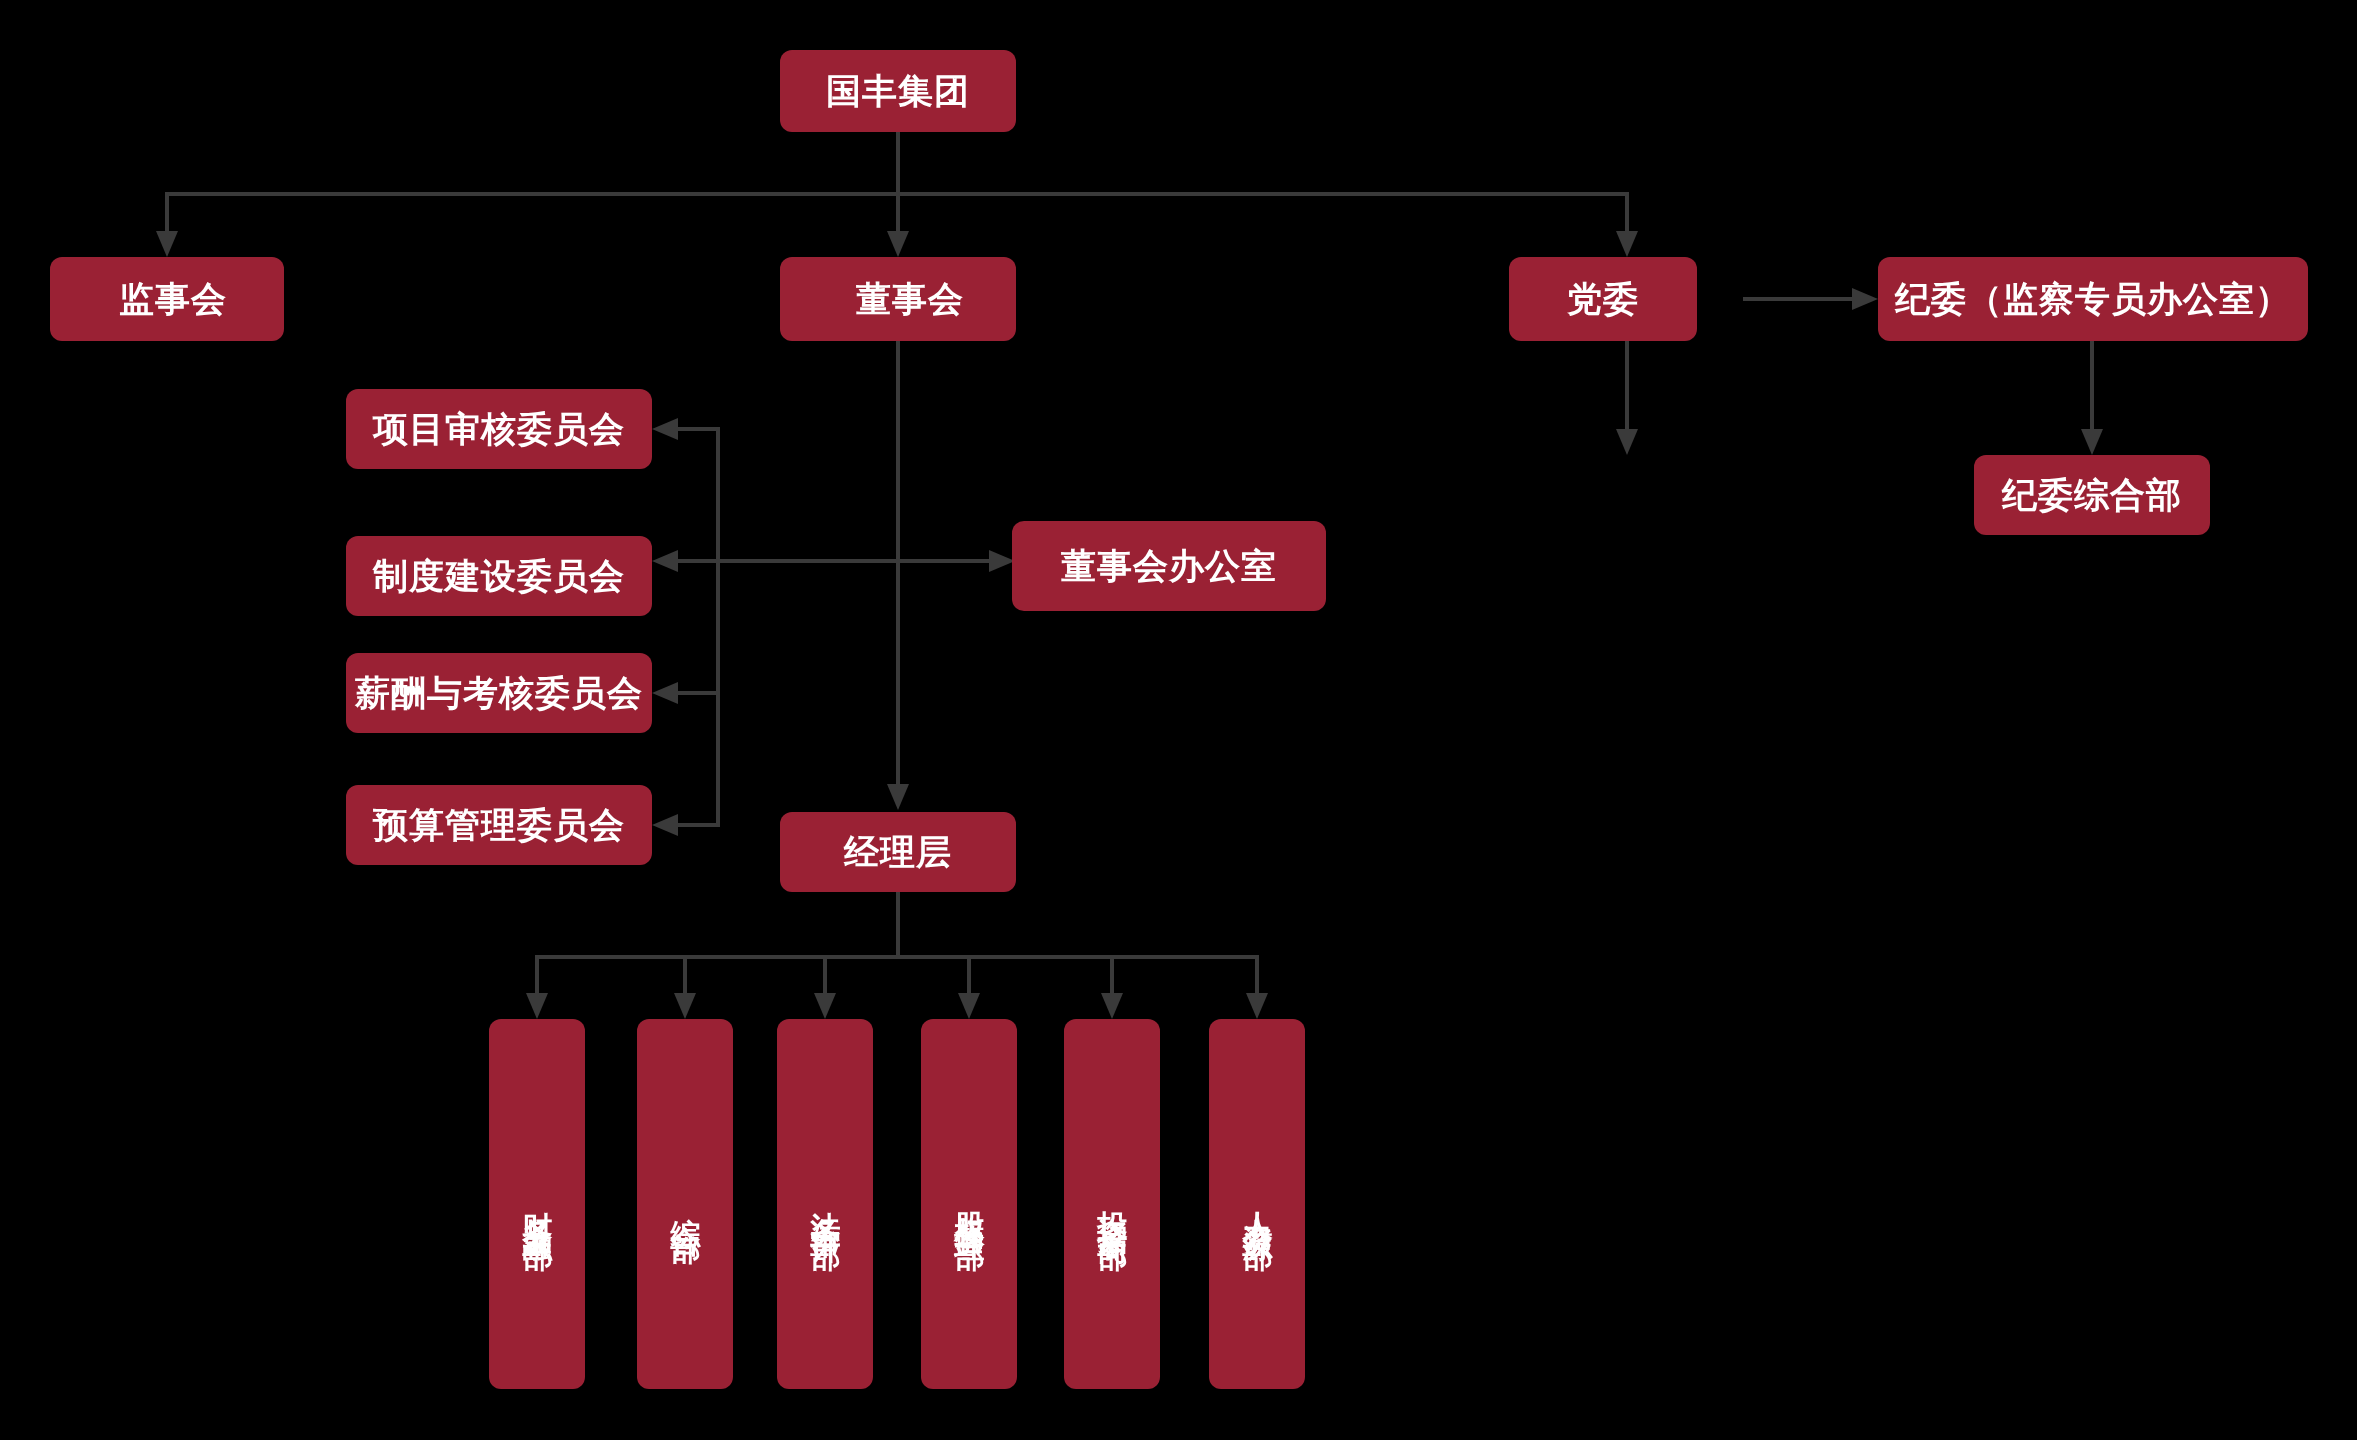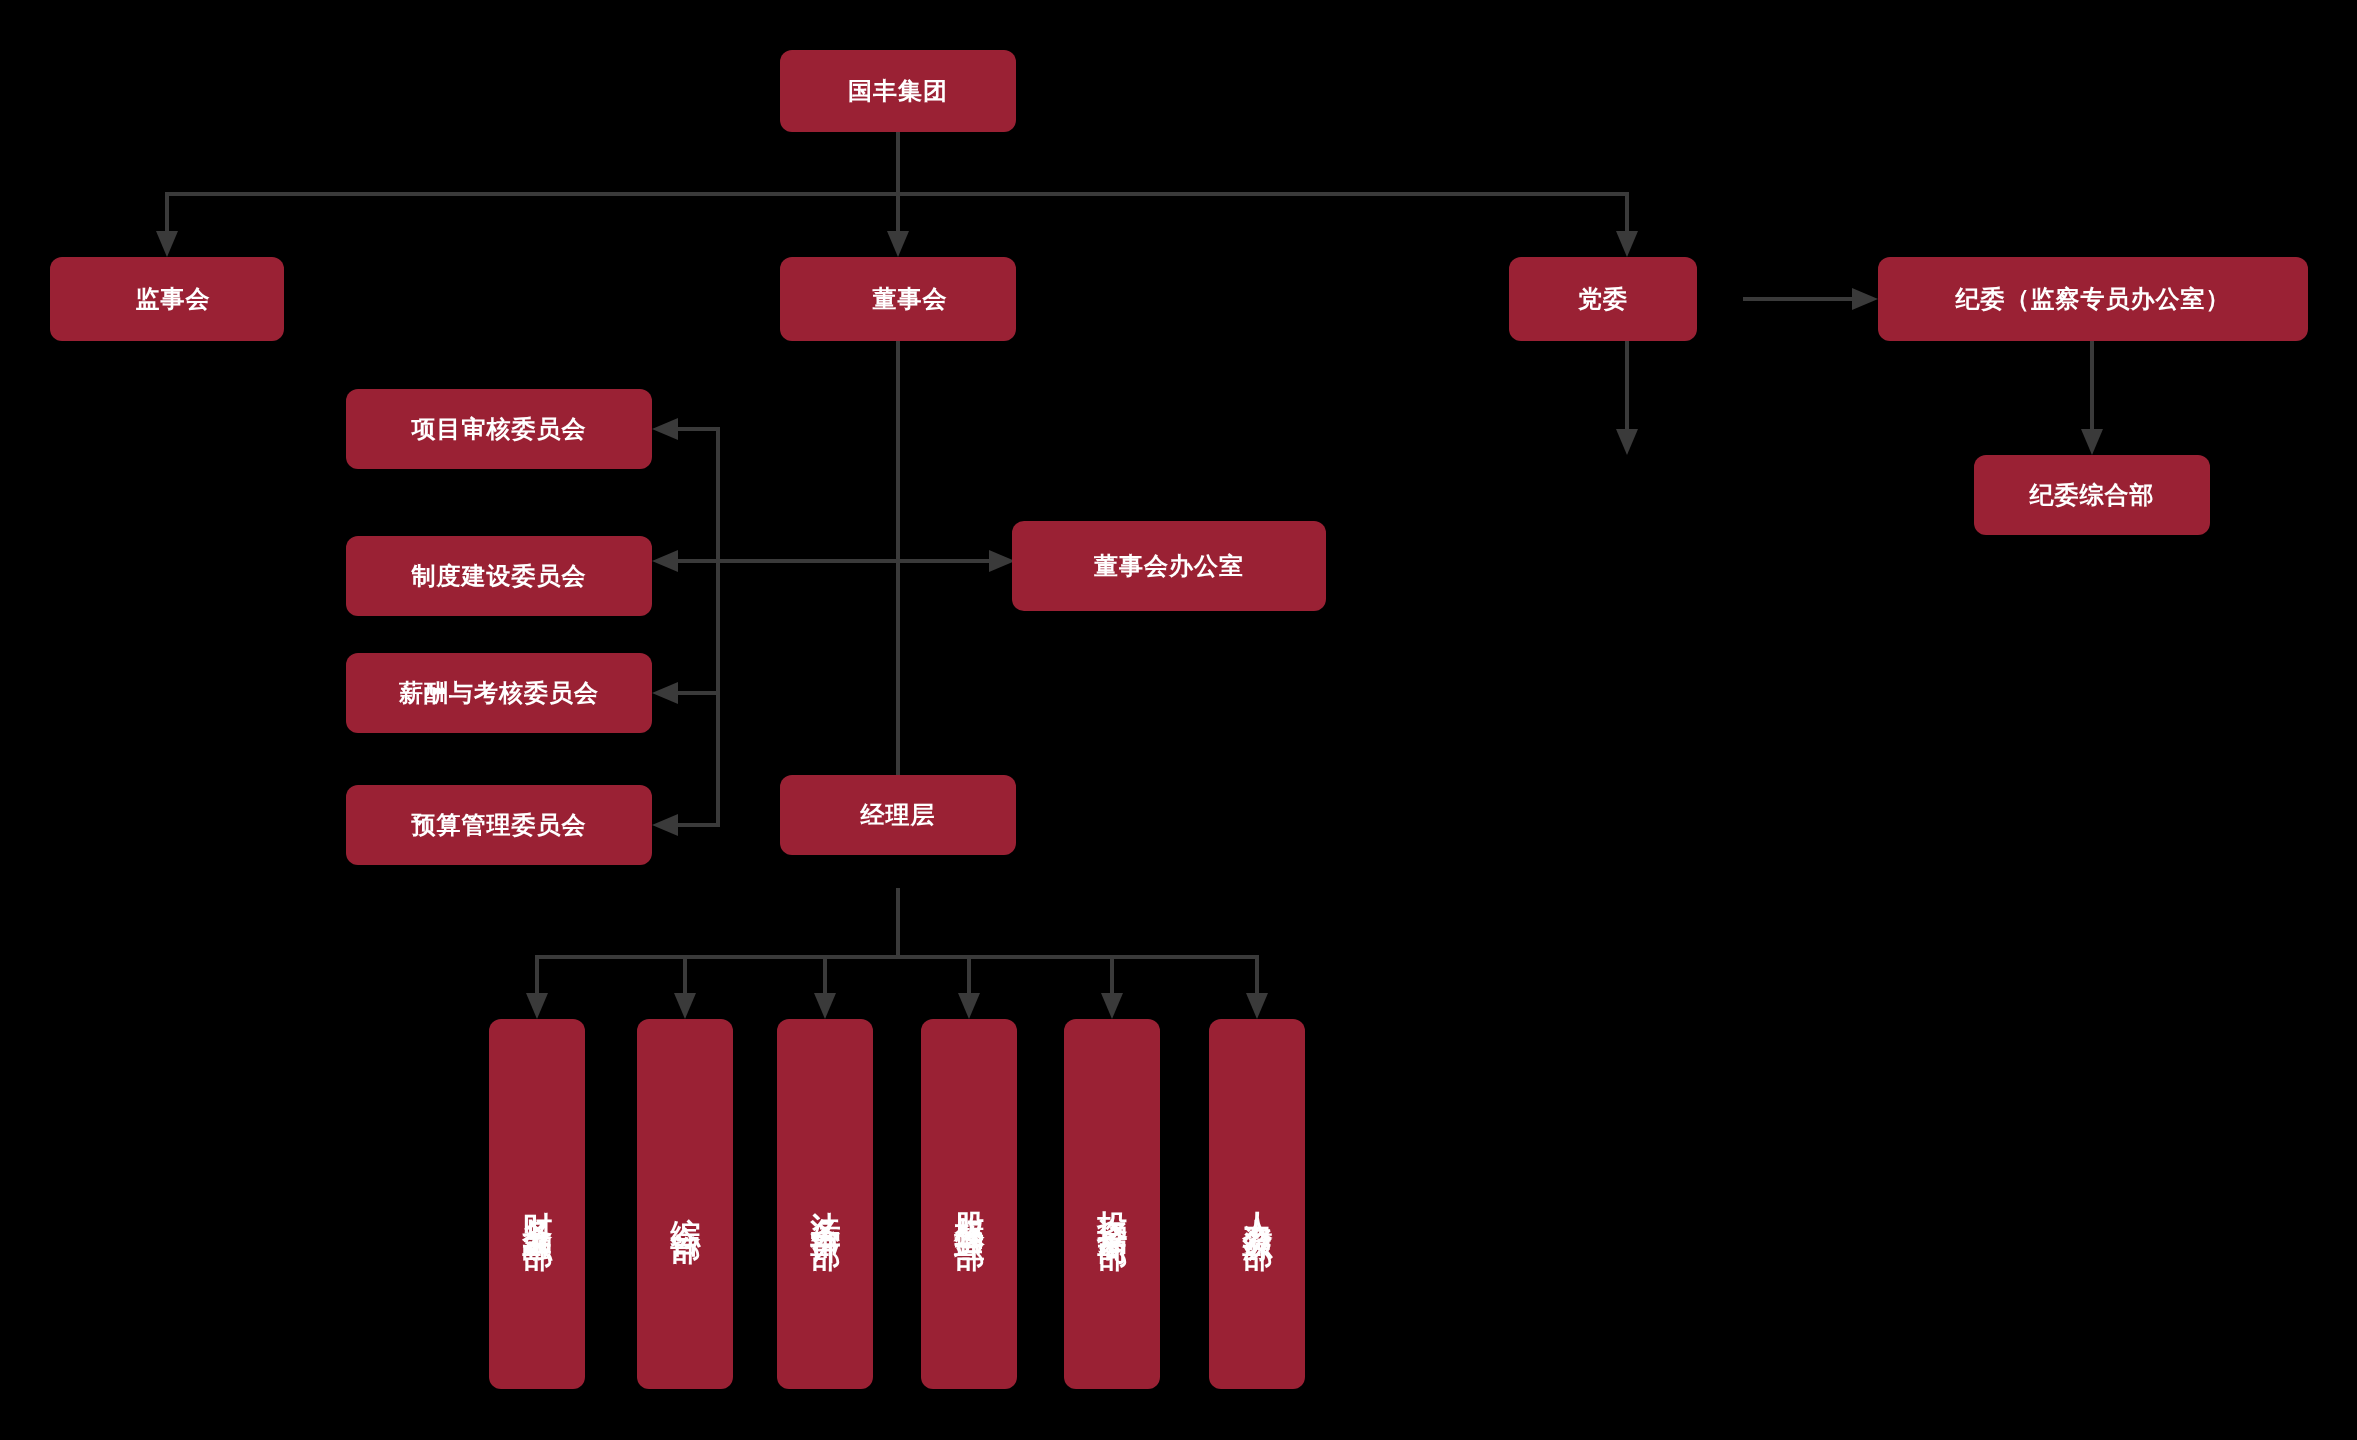--- a/index.html
+++ b/index.html
@@ -21,21 +21,21 @@
     top: 0;
     width: 2357px;
     height: 1440px;
   }
   .node {
     position: absolute;
     background: #9A2134;
     border-radius: 12px;
     color: #FFFFFF;
     font-weight: 700;
-    font-size: 24px;
+    font-size: 35px;
     letter-spacing: 1px;
     display: flex;
     align-items: center;
     justify-content: center;
     text-align: center;
     box-sizing: border-box;
   }
   .node.vertical {
     writing-mode: vertical-rl;
     text-orientation: upright;
@@ -117,21 +117,21 @@
 
   <div class="node" style="left:346px; top:389px; width:306px; height:80px;">项目审核委员会</div>
   <div class="node" style="left:346px; top:536px; width:306px; height:80px;">制度建设委员会</div>
   <div class="node" style="left:346px; top:653px; width:306px; height:80px;">薪酬与考核委员会</div>
   <div class="node" style="left:346px; top:785px; width:306px; height:80px;">预算管理委员会</div>
 
   <div class="node" style="left:1012px; top:521px; width:314px; height:90px;">董事会办公室</div>
 
   <div class="node" style="left:1974px; top:455px; width:236px; height:80px;">纪委综合部</div>
 
-  <div class="node" style="left:780px; top:775px; width:236px; height:80px;">经理层</div>
+  <div class="node" style="left:780px; top:812px; width:236px; height:80px;">经理层</div>
 
   <div class="node vertical" style="left:489px; top:1019px; width:96px; height:370px;">财务金融部</div>
   <div class="node vertical" style="left:637px; top:1019px; width:96px; height:370px;">综合部</div>
   <div class="node vertical" style="left:777px; top:1019px; width:96px; height:370px;">法务审计部</div>
   <div class="node vertical" style="left:921px; top:1019px; width:96px; height:370px;">股权管理部</div>
   <div class="node vertical" style="left:1064px; top:1019px; width:96px; height:370px;">投资招商部</div>
   <div class="node vertical" style="left:1209px; top:1019px; width:96px; height:370px;">人力资源部</div>
 
 </div>
 

